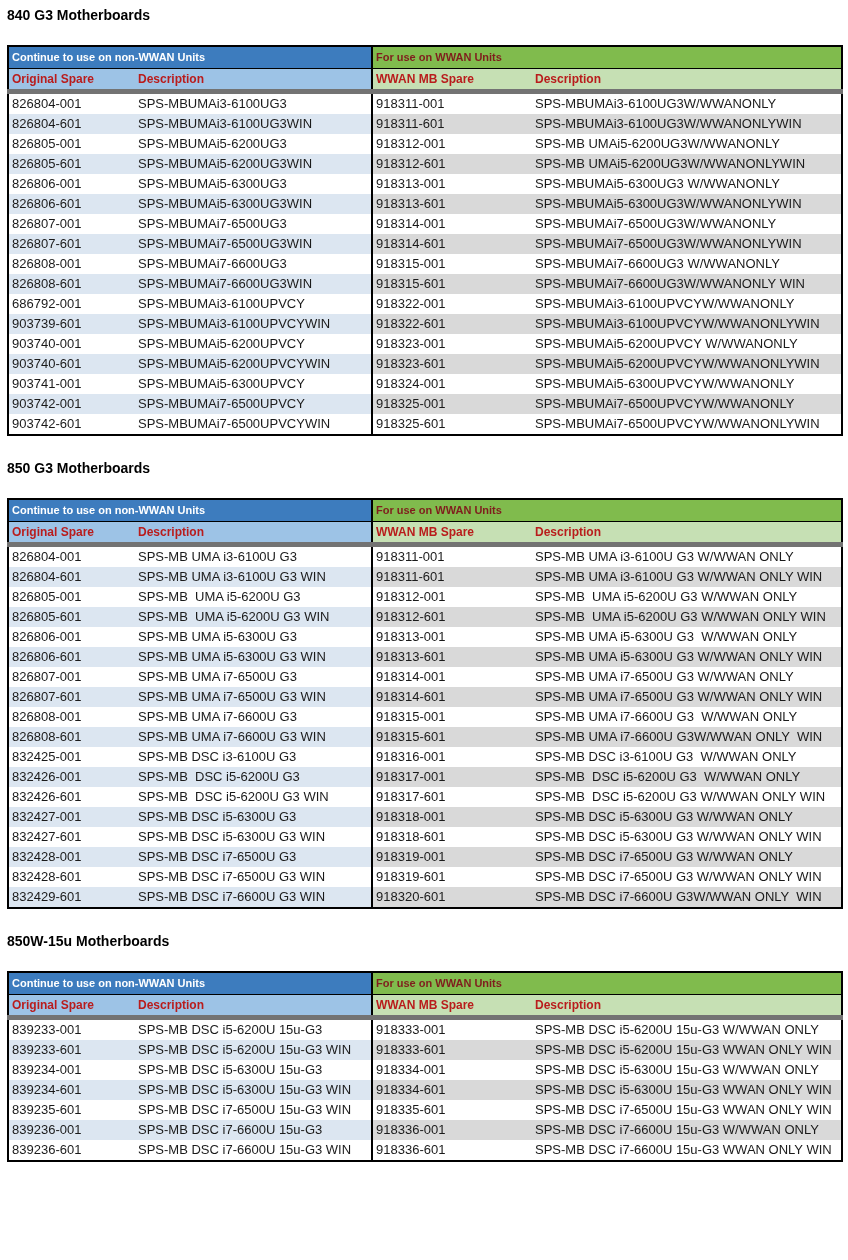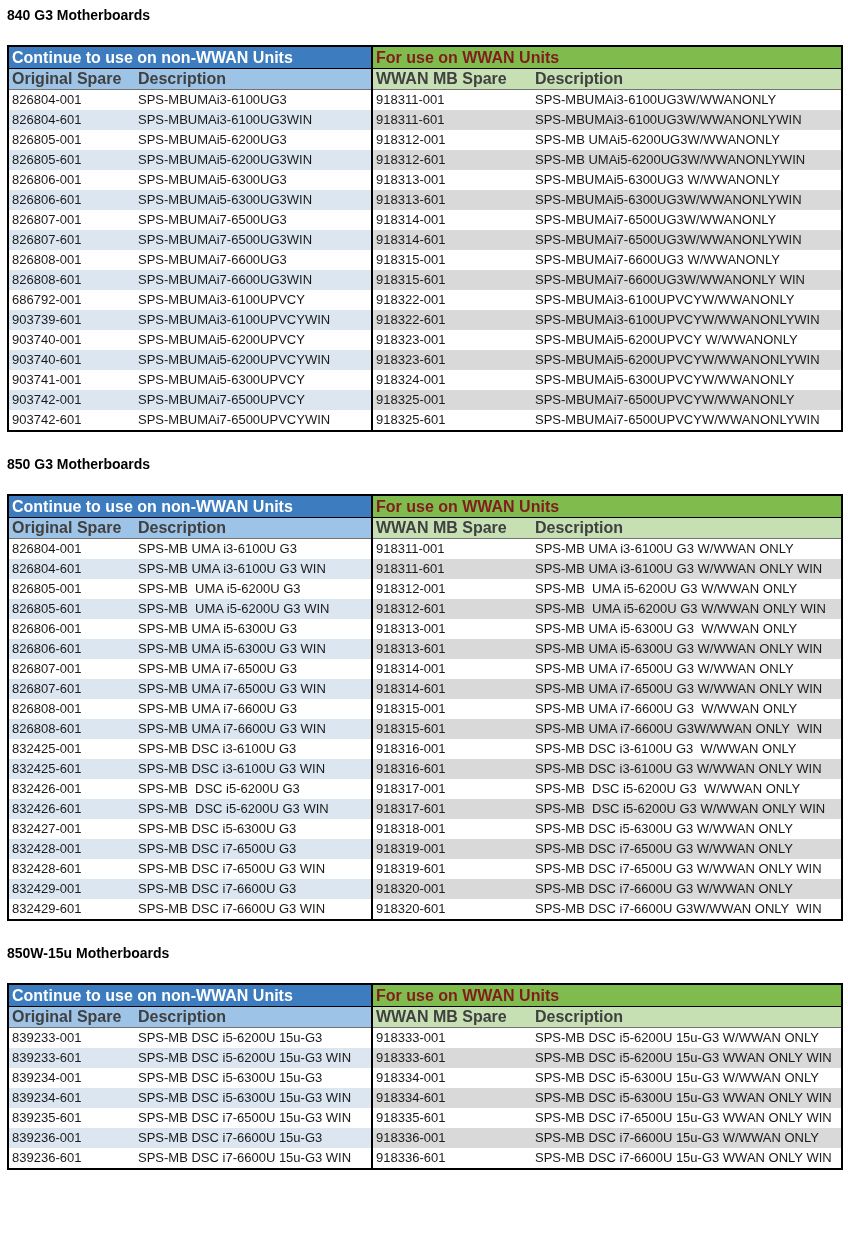--- a/index.html
+++ b/index.html
@@ -39,36 +39,36 @@
     white-space: pre;
     text-align: left;
     vertical-align: middle;
     height: 20px;
     line-height: 20px;
     font-size: 13px;
   }
   tr.group-row th {
     height: 21px;
     line-height: 21px;
-    font-size: 16px;
+    font-size: 11px;
     border-bottom: 1px solid #000;
   }
   .group-left {
     background: var(--header_blue, #3d7cbe);
     color: #ffffff;
     border-right: 2px solid #000;
   }
   .group-right {
     background: var(--header_green, #80bb4d);
     color: #7f1d1d;
   }
   tr.col-row th {
-    font-size: 16px;
-    border-bottom: 1px solid #737373;
-    color: #404040;
+    font-size: 12px;
+    border-bottom: 5px solid #737373;
+    color: #b91c1c;
   }
   .col-left  { background: var(--subheader_blue, #9dc3e6); }
   .col-right { background: var(--subheader_green, #c6e0b4); }
   .divider { border-right: 2px solid #000; }
   tbody td { color: #1a1a1a; }
   tbody tr:nth-child(even) td.left  { background: var(--stripe_blue, #dce6f1); }
   tbody tr:nth-child(even) td.right { background: var(--stripe_gray, #d9d9d9); }
 </style>
 </head>
 <body>
@@ -285,60 +285,54 @@
               <td class="right">918315-601</td>
               <td class="right">SPS-MB UMA i7-6600U G3W/WWAN ONLY  WIN</td>
             </tr>
             <tr>
               <td class="left">832425-001</td>
               <td class="left divider">SPS-MB DSC i3-6100U G3</td>
               <td class="right">918316-001</td>
               <td class="right">SPS-MB DSC i3-6100U G3  W/WWAN ONLY</td>
             </tr>
             <tr>
-              <td class="left">832425-601</td>
-              <td class="left divider">SPS-MB DSC i3-6100U G3 WIN</td>
-              <td class="right">918316-601</td>
-              <td class="right">SPS-MB DSC i3-6100U G3 W/WWAN ONLY WIN</td>
-            </tr>
-            <tr>
               <td class="left">832426-001</td>
               <td class="left divider">SPS-MB  DSC i5-6200U G3</td>
               <td class="right">918317-001</td>
               <td class="right">SPS-MB  DSC i5-6200U G3  W/WWAN ONLY</td>
             </tr>
             <tr>
               <td class="left">832426-601</td>
               <td class="left divider">SPS-MB  DSC i5-6200U G3 WIN</td>
               <td class="right">918317-601</td>
               <td class="right">SPS-MB  DSC i5-6200U G3 W/WWAN ONLY WIN</td>
             </tr>
             <tr>
               <td class="left">832427-001</td>
               <td class="left divider">SPS-MB DSC i5-6300U G3</td>
               <td class="right">918318-001</td>
               <td class="right">SPS-MB DSC i5-6300U G3 W/WWAN ONLY</td>
             </tr>
             <tr>
+              <td class="left">832427-601</td>
+              <td class="left divider">SPS-MB DSC i5-6300U G3 WIN</td>
+              <td class="right">918318-601</td>
+              <td class="right">SPS-MB DSC i5-6300U G3 W/WWAN ONLY WIN</td>
+            </tr>
+            <tr>
               <td class="left">832428-001</td>
               <td class="left divider">SPS-MB DSC i7-6500U G3</td>
               <td class="right">918319-001</td>
               <td class="right">SPS-MB DSC i7-6500U G3 W/WWAN ONLY</td>
             </tr>
             <tr>
               <td class="left">832428-601</td>
               <td class="left divider">SPS-MB DSC i7-6500U G3 WIN</td>
               <td class="right">918319-601</td>
               <td class="right">SPS-MB DSC i7-6500U G3 W/WWAN ONLY WIN</td>
-            </tr>
-            <tr>
-              <td class="left">832429-001</td>
-              <td class="left divider">SPS-MB DSC i7-6600U G3</td>
-              <td class="right">918320-001</td>
-              <td class="right">SPS-MB DSC i7-6600U G3 W/WWAN ONLY</td>
             </tr>
             <tr>
               <td class="left">832429-601</td>
               <td class="left divider">SPS-MB DSC i7-6600U G3 WIN</td>
               <td class="right">918320-601</td>
               <td class="right">SPS-MB DSC i7-6600U G3W/WWAN ONLY  WIN</td>
             </tr>
           </tbody>
     </table>
   </section>

